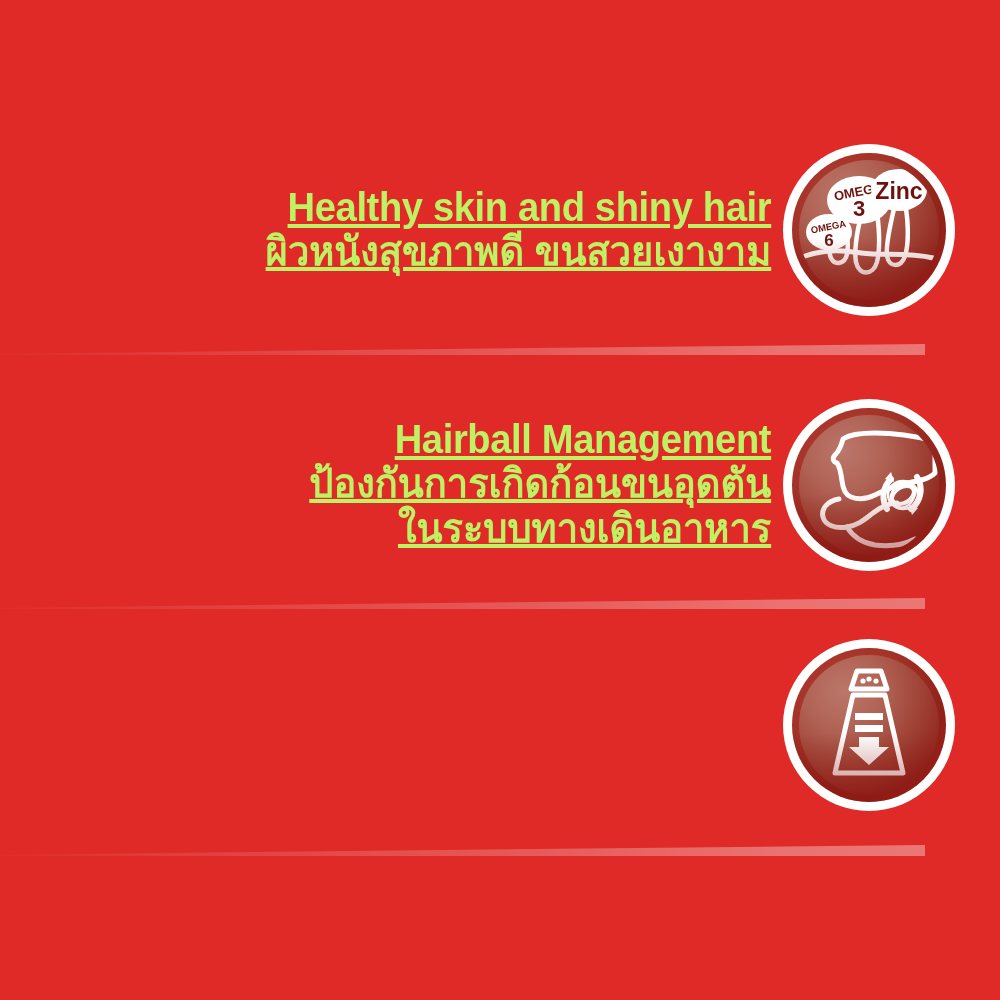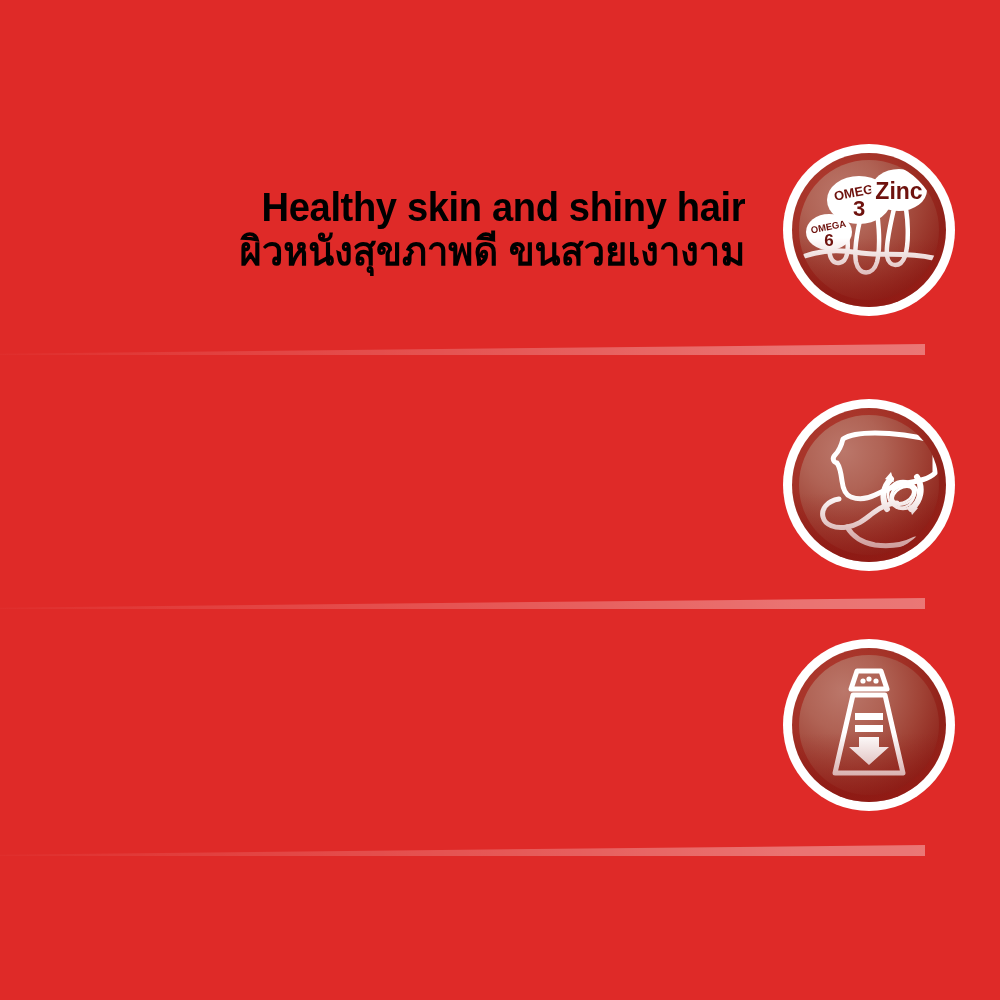--- a/index.html
+++ b/index.html
@@ -50,22 +50,23 @@
     display: flex;
     align-items: center;
     justify-content: flex-end;
   }
   .row.r1 { top: 140px; height: 180px; }
   .row.r2 { top: 392px; height: 185px; }
   .row.r3 { top: 630px; height: 190px; }
 
   .copy {
     text-align: right;
-    color: #000000;
-    padding-right: 38px;
+    color: #bef264;
+    padding-right: 12px;
+    text-decoration: underline;
   }
   .line-en {
     font-size: 41px;
     font-weight: bold;
     letter-spacing: -0.4px;
     line-height: 1.06;
     white-space: nowrap;
     transform: scaleX(0.93);
     transform-origin: right center;
   }
@@ -159,20 +160,25 @@
         </div>
       </div>
     </div>
   </div>
 
   <div class="divider d1">
       <div class="wedge"></div>
     </div>
 
   <div class="row r2">
+    <div class="copy">
+      <div class="line-en">Hairball Management</div>
+      <div class="line-th">ป้องกันการเกิดก้อนขนอุดตัน</div>
+      <div class="line-th">ในระบบทางเดินอาหาร</div>
+    </div>
 
     <div class="medallion">
       <div class="ring">
         <div class="face">
           <svg viewBox="0 0 140 140">
 
             <path d="M44 24 C42 32 40 36 36 40 C33 43 34 47 38 48
                      C41 52 42 58 43 66 C44 74 46 80 52 82
                      C60 85 68 84 76 80 C86 75 96 70 108 68
                      C120 66 130 64 136 58

